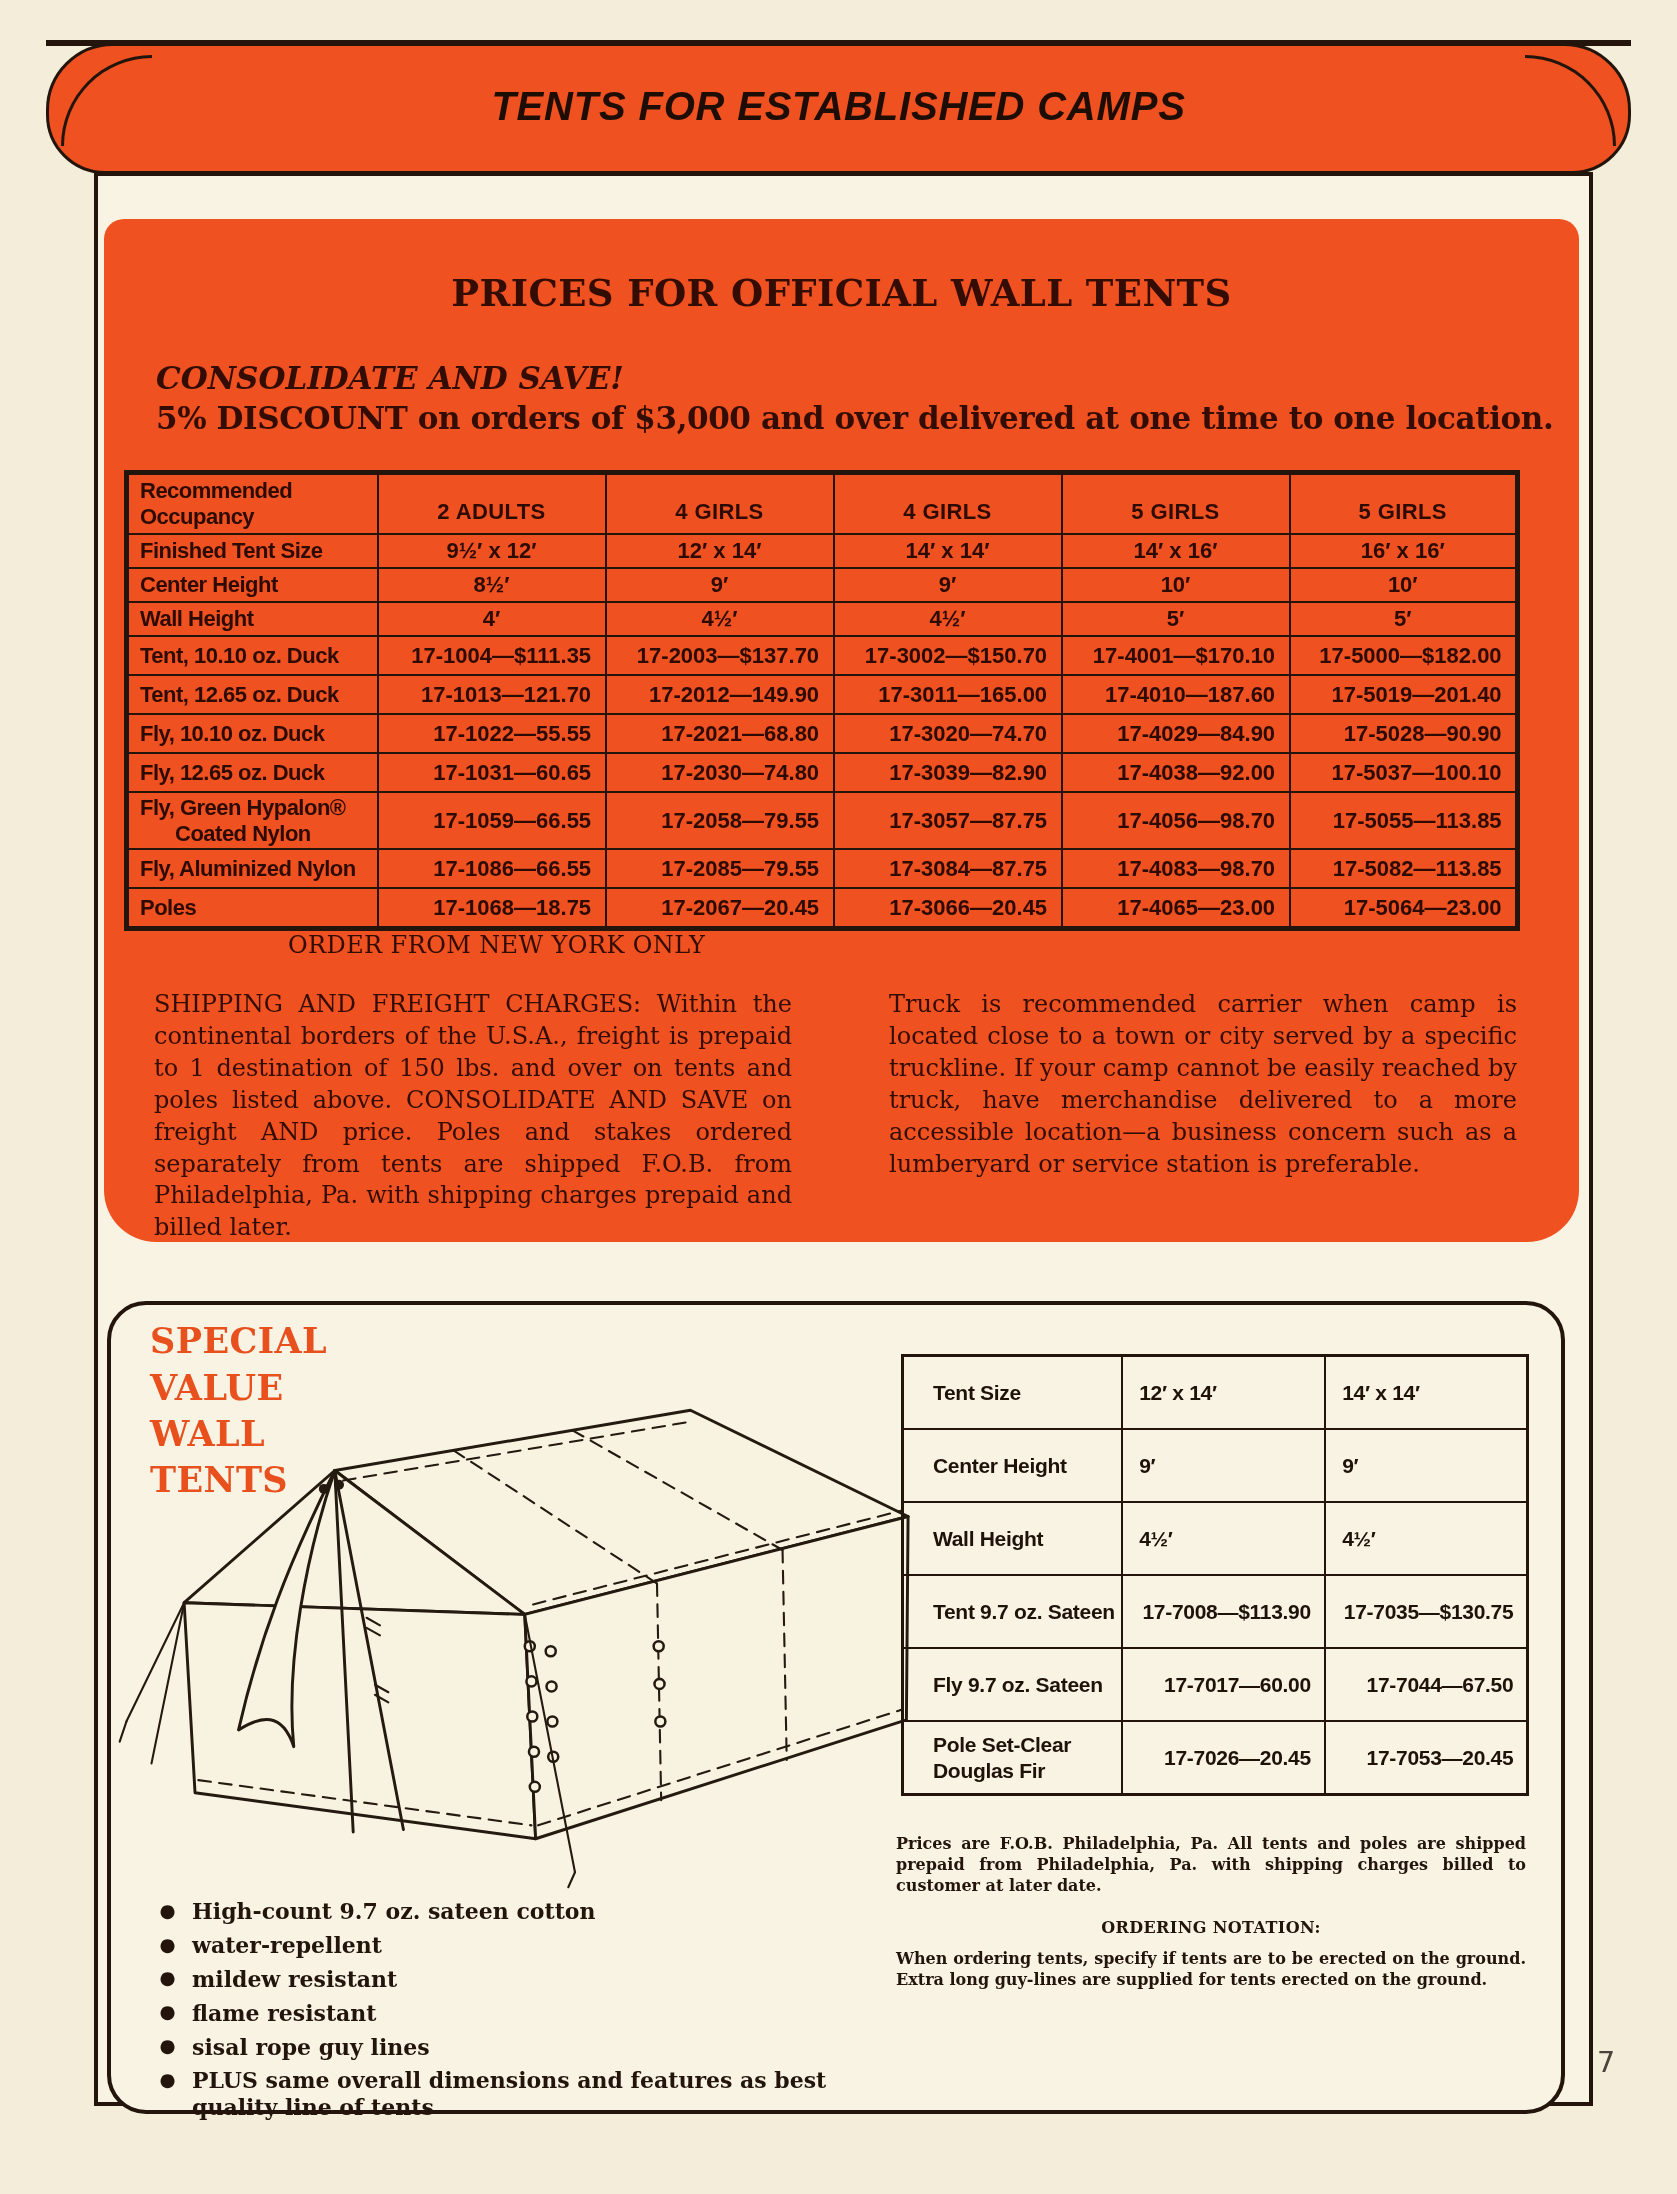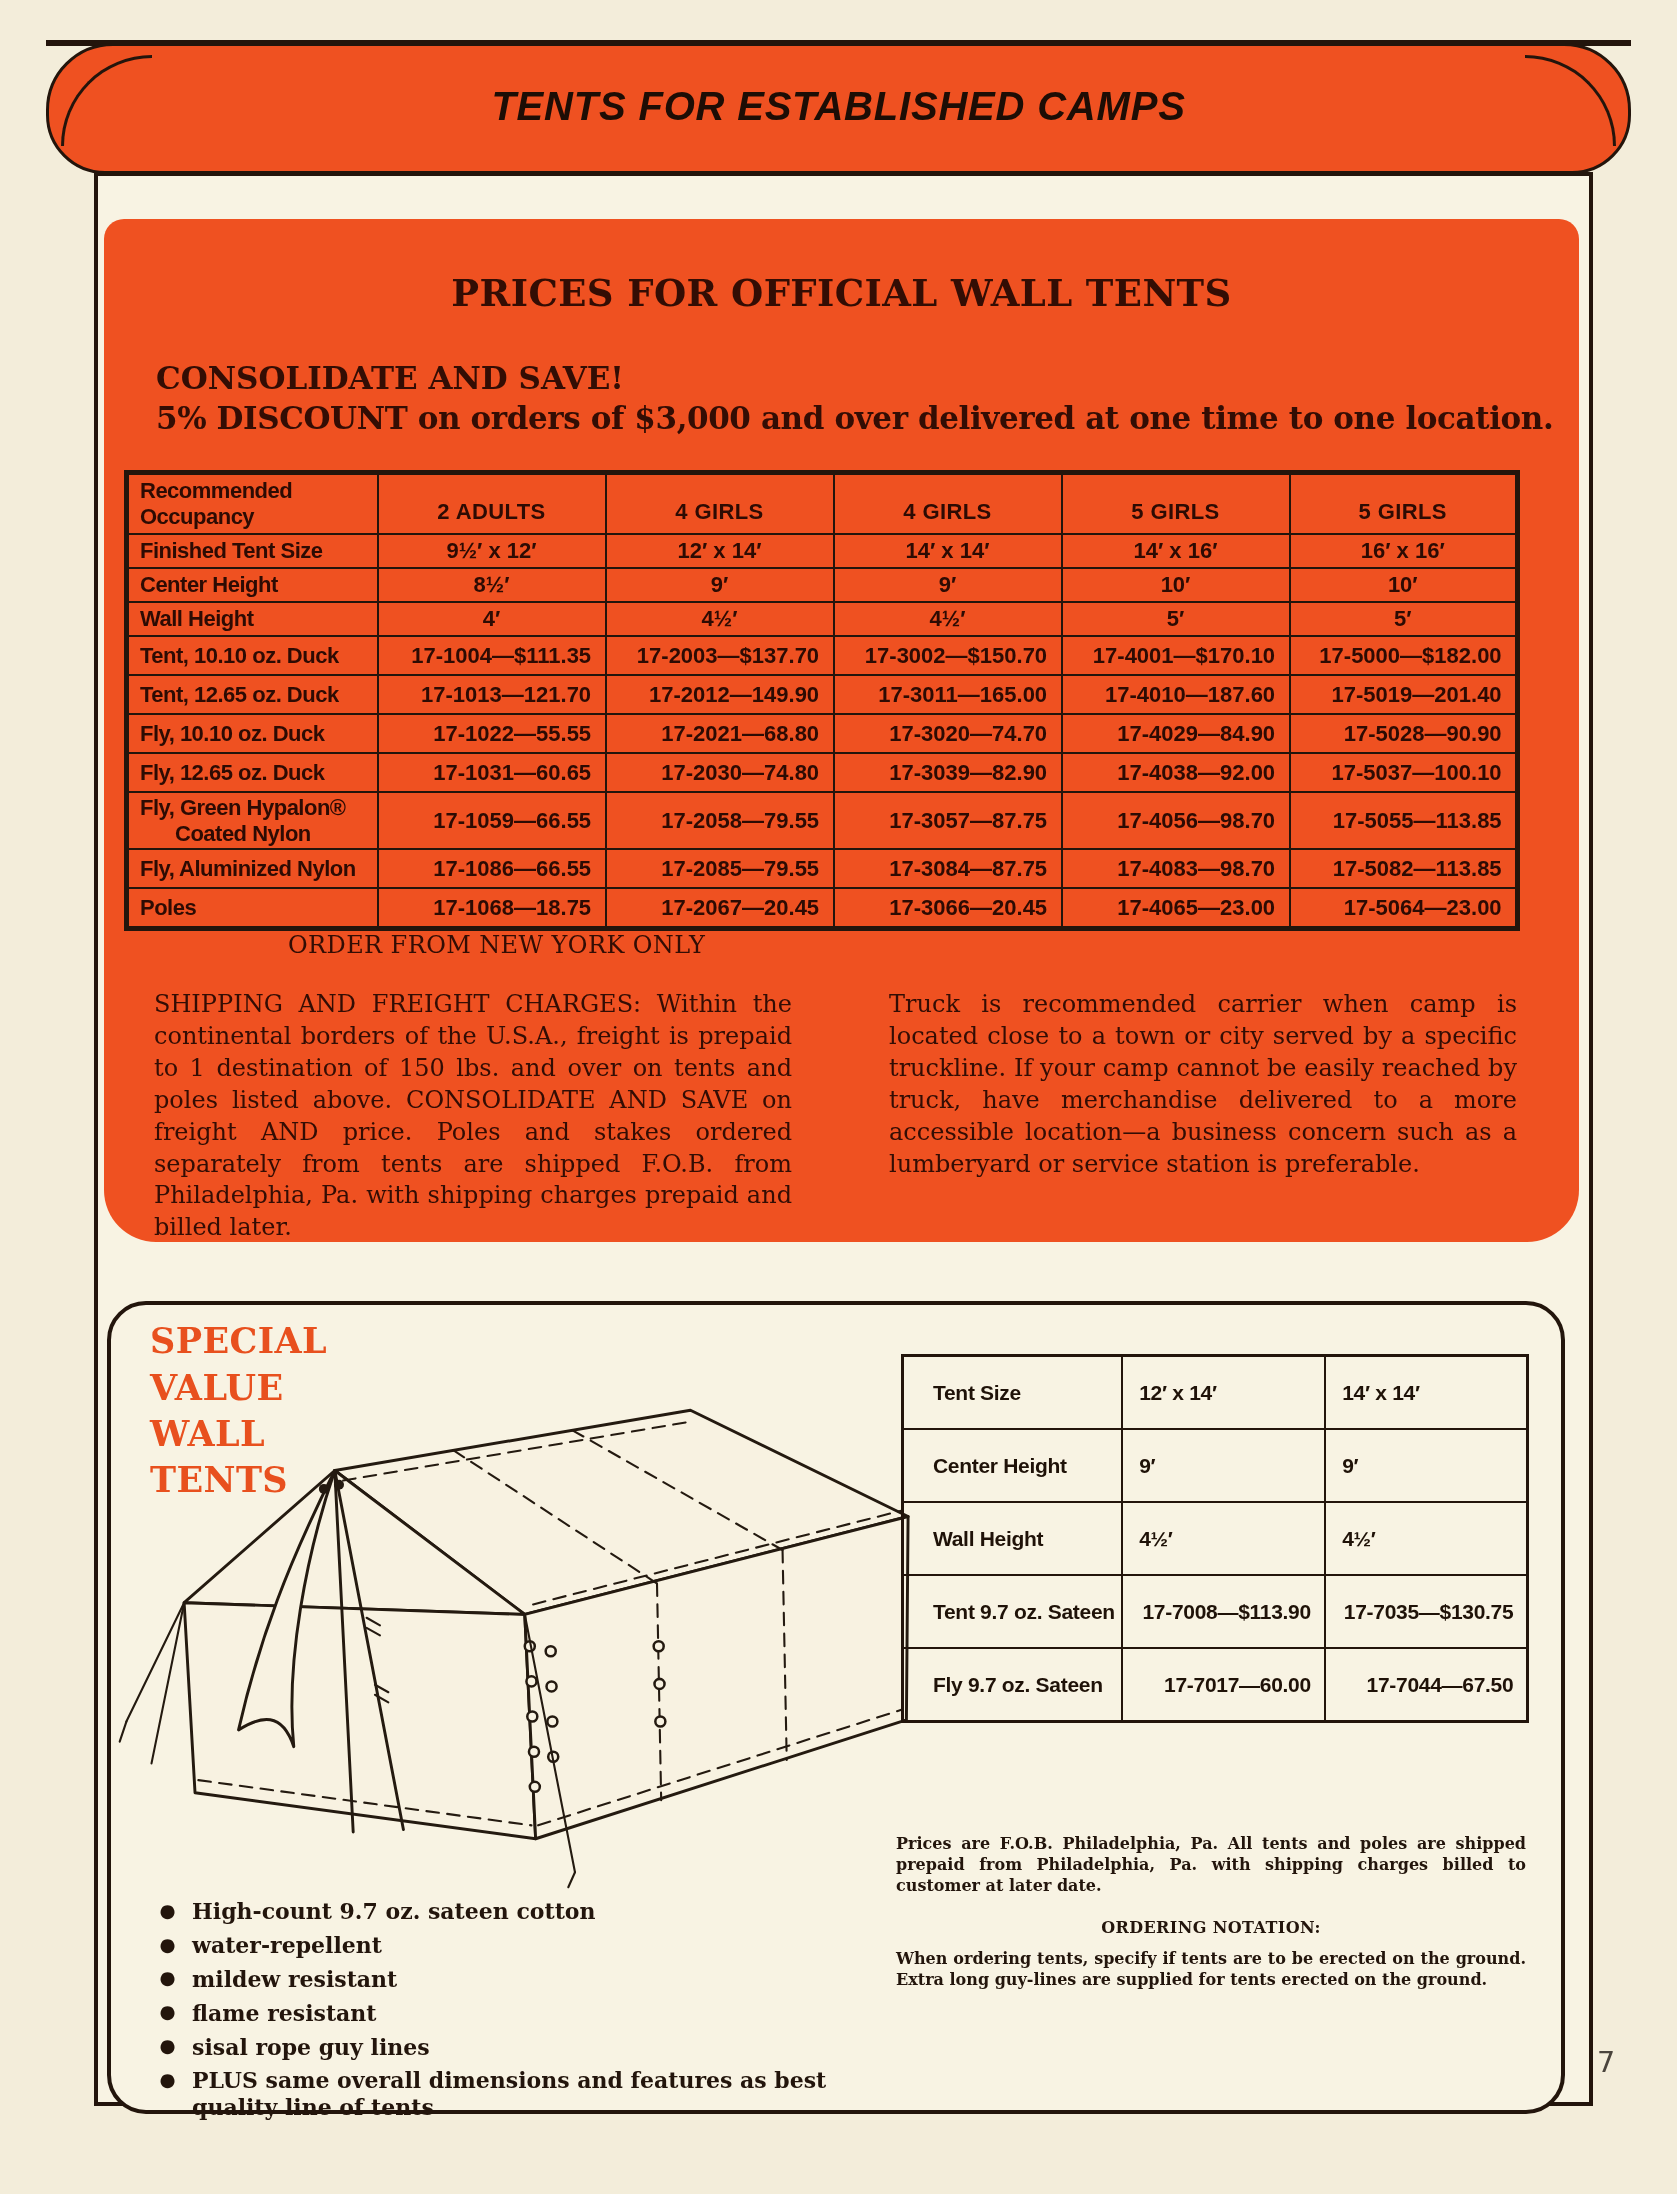--- a/index.html
+++ b/index.html
@@ -19,21 +19,21 @@
                  font-family:"Liberation Sans",sans-serif;font-weight:bold;font-style:italic;
                  font-size:40px;letter-spacing:0.8px;color:#1d0d05;}
 
   
   #outer{left:94px;top:172px;width:1491px;height:1926px;border:4.2px solid #23150c;background:#f8f3e3;}
 
   
   #orange-panel{left:104px;top:219px;width:1475px;height:1023px;background:#ef5121;
                 border-radius:20px 20px 52px 52px;color:#330d04;}
   #prices-title{left:0;top:52px;width:100%;text-align:center;font-size:37px;font-weight:bold;letter-spacing:0.4px;}
-  #promo-h{left:52px;top:141px;font-size:31px;font-weight:bold;white-space:nowrap;}
+  #promo-h{left:52px;top:141px;font-size:31px;font-weight:bold;white-space:nowrap;font-style:italic;}
   #promo-l{left:52px;top:181px;font-size:31px;font-weight:bold;white-space:nowrap;letter-spacing:-0.4px;}
 
   
   table{border-collapse:collapse;}
   #t1{position:absolute;left:20px;top:251px;border:5.9px solid #23150c;
       font-family:"Liberation Sans",sans-serif;font-weight:bold;font-size:22px;color:#2d0b03;}
   #t1 td{border:2.5px solid #23150c;padding:0;}
   #t1 .lab{padding-left:11px;letter-spacing:-0.5px;text-align:left;}
   #t1 .corner{vertical-align:top;padding-top:3.3px;line-height:1.15;}
   #t1 .corner span{display:block;}
@@ -496,20 +496,38 @@
         <td>
               <div class="pp">
                 <span>17-7017—</span>
                 <span>60.00</span>
               </div>
             </td>
         <td>
               <div class="pp">
                 <span>17-7044—</span>
                 <span>67.50</span>
+              </div>
+            </td>
+      </tr>
+      <tr>
+        <td class="lab">
+              <span>Pole Set-Clear</span>
+              <span>Douglas Fir</span>
+            </td>
+        <td>
+              <div class="pp">
+                <span>17-7026—</span>
+                <span>20.45</span>
+              </div>
+            </td>
+        <td>
+              <div class="pp">
+                <span>17-7053—</span>
+                <span>20.45</span>
               </div>
             </td>
       </tr>
     </tbody>
       </table>
 
     <ul id="features" class="abs">
       <li>
           <span class="blt">●</span>
           <span class="txt">High-count 9.7 oz. sateen cotton</span>

